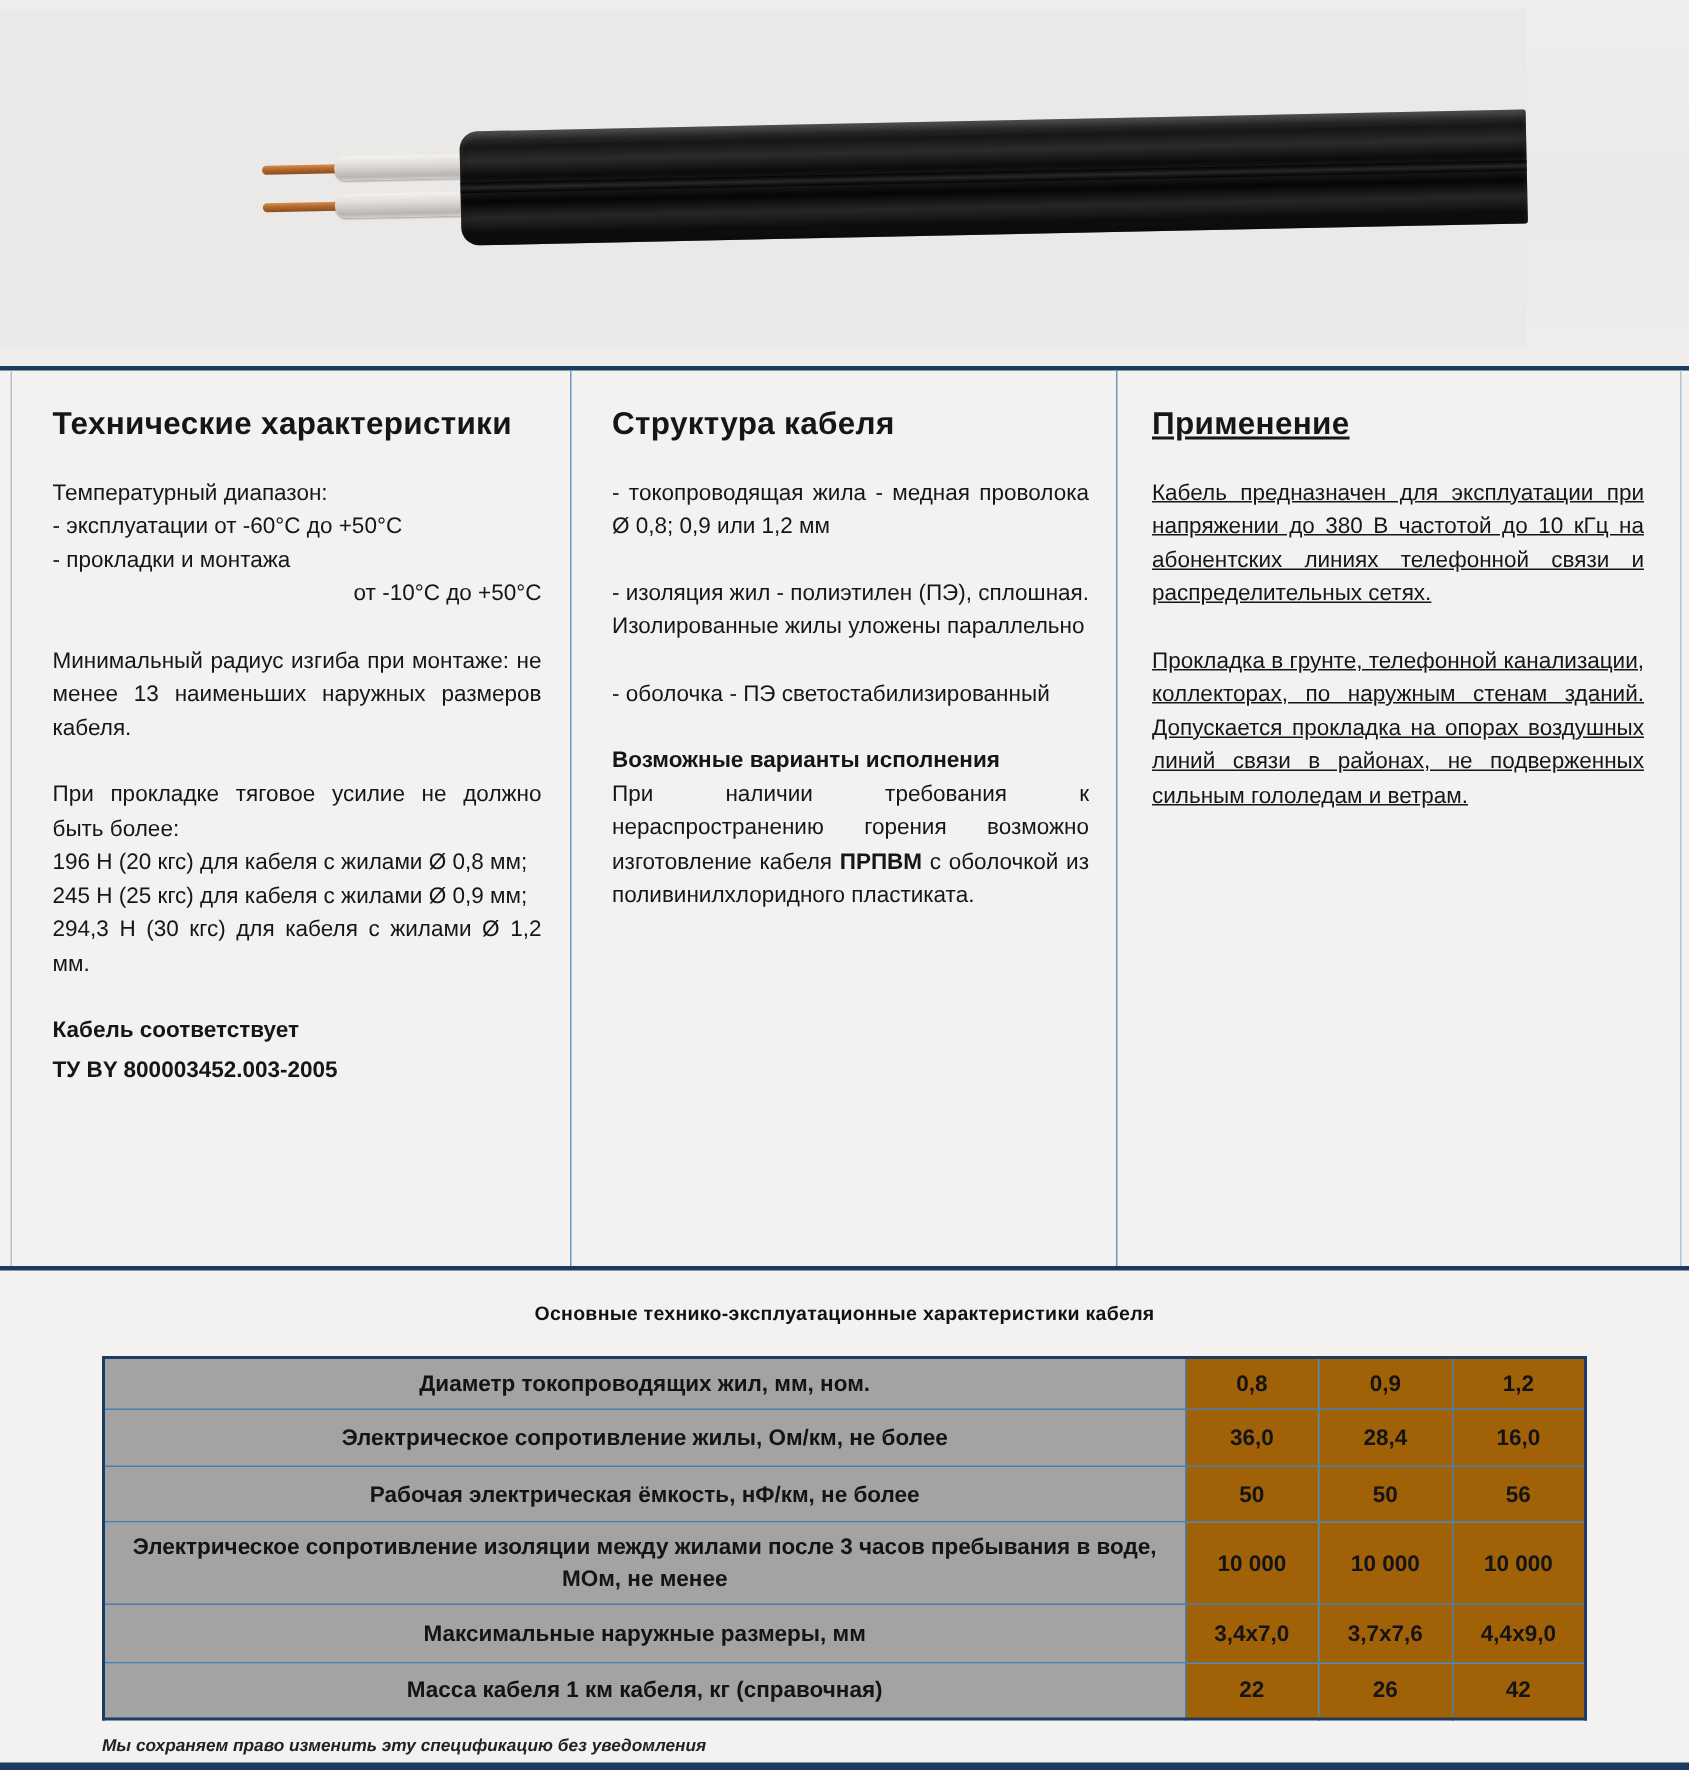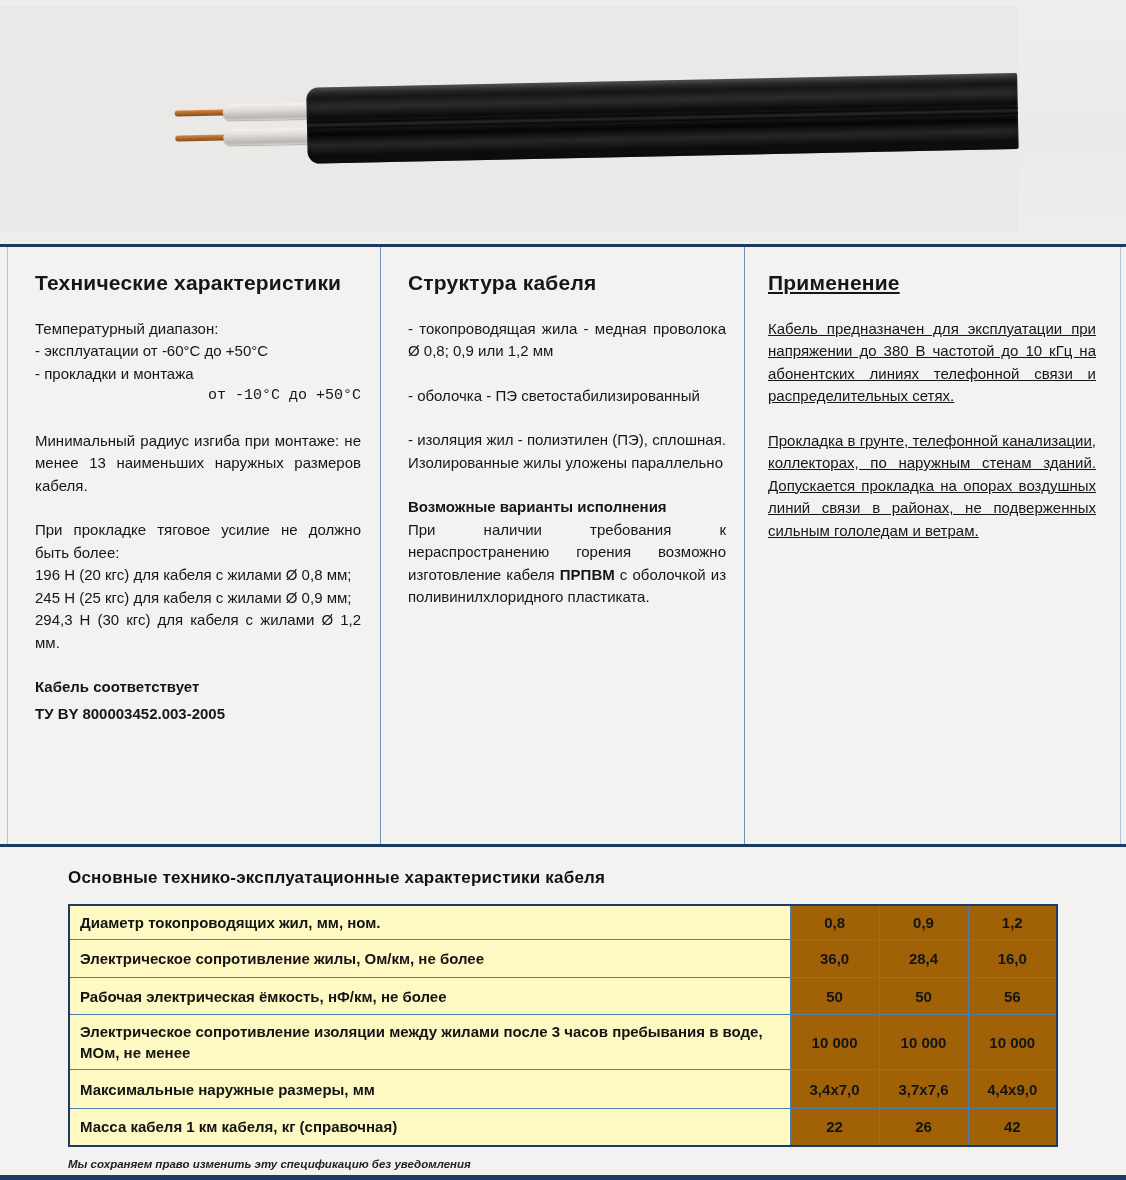--- a/index.html
+++ b/index.html
@@ -67,42 +67,42 @@
   .edge-r { left: 1120px; }
 
   
   .col { position: absolute; top: 272px; font-size: 15px; line-height: 22.5px; }
   .col-1 { left: 35px;  width: 326px; }
   .col-2 { left: 408px; width: 318px; }
   .col-3 { left: 768px; width: 328px; text-decoration: underline; }
   .col h3 { font-size: 21px; font-weight: 700; margin-bottom: 23px; letter-spacing: 0.2px; }
   .col p  { text-align: justify; }
   .col .gap { margin-top: 22px; }
-  .line-right { text-align: right !important; font-family: Liberation Mono, monospace; }
+  .line-right { text-align: right !important; }
   .bold-inline { font-weight: 700; }
   .conform { font-weight: 700; margin-top: 22px; }
   .subhead { font-weight: 700; margin-top: 22px; }
 
   
   .table-title {
     position: absolute; left: 68px; top: 868px; width: 990px;
-    text-align: left; font-size: 17px; font-weight: 700; letter-spacing: 0.2px;
+    text-align: center; font-size: 13px; font-weight: 700; letter-spacing: 0.2px;
     color: #111;
   }
   .spec-table {
     position: absolute; left: 68px; top: 904px; width: 990px;
     border-collapse: collapse; border: 2px solid #1c3c64;
     font-size: 15px; font-weight: 700; color: #141414;
   }
   .spec-table td {
     border: 1px solid #4a7eae;
     padding: 6px 10px;
     vertical-align: middle;
   }
-  .spec-table td.lbl { background: #fef9c3; width: 722px; text-align: left; line-height: 21px; }
+  .spec-table td.lbl { background: #a3a3a3; width: 722px; text-align: center; line-height: 21px; }
   .spec-table td.val { background: #a16207; width: 89px; text-align: center; white-space: nowrap; }
   .spec-table tr.r1 td { height: 33px; }
   .spec-table tr.r2 td { height: 38px; }
   .spec-table tr.r3 td { height: 37px; }
   .spec-table tr.r4 td { height: 54px; }
   .spec-table tr.r5 td { height: 39px; }
   .spec-table tr.r6 td { height: 37px; }
 
   .footnote {
     position: absolute; left: 68px; top: 1158px;
@@ -143,22 +143,22 @@
   <p>196 Н (20 кгс) для кабеля с жилами Ø 0,8 мм;</p>
   <p>245 Н (25 кгс) для кабеля с жилами Ø 0,9 мм;</p>
   <p>294,3 Н (30 кгс) для кабеля с жилами Ø 1,2 мм.</p>
   <p class="conform">Кабель соответствует</p>
   <p class="conform" style="margin-top:4px">ТУ BY 800003452.003-2005</p>
 </div>
 
 <div class="col col-2">
   <h3>Структура кабеля</h3>
   <p>- токопроводящая жила - медная проволока Ø 0,8; 0,9 или 1,2 мм</p>
+  <p class="gap">- изоляция жил - полиэтилен (ПЭ), сплошная. Изолированные жилы уложены параллельно</p>
   <p class="gap">- оболочка - ПЭ светостабилизированный</p>
-  <p class="gap">- изоляция жил - полиэтилен (ПЭ), сплошная. Изолированные жилы уложены параллельно</p>
   <p class="subhead">Возможные варианты исполнения</p>
   <p><span>При наличии требования к нераспространению горения возможно изготовление кабеля </span><span class="bold-inline">ПРПВМ</span><span> с оболочкой из поливинилхлоридного пластиката.</span></p>
 </div>
 
 <div class="col col-3">
   <h3>Применение</h3>
   <p>Кабель предназначен для эксплуатации при напряжении до 380 В частотой до 10 кГц на абонентских линиях телефонной связи и распределительных сетях.</p>
   <p class="gap">Прокладка в грунте, телефонной канализации, коллекторах, по наружным стенам зданий. Допускается прокладка на опорах воздушных линий связи в районах, не подверженных сильным гололедам и ветрам.</p>
 </div>
 

